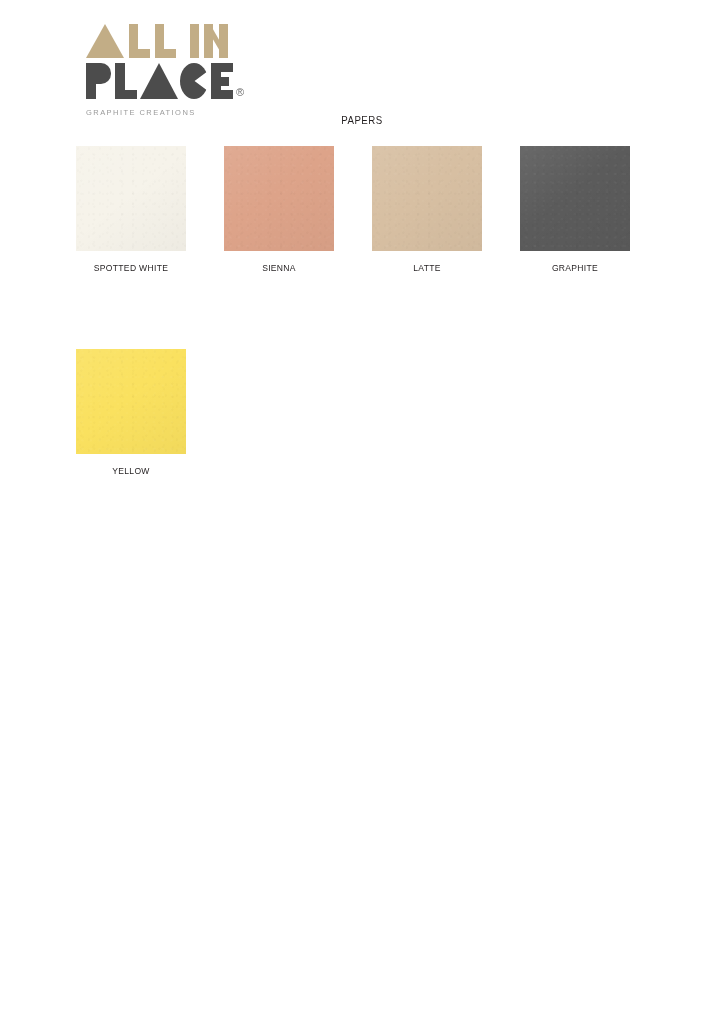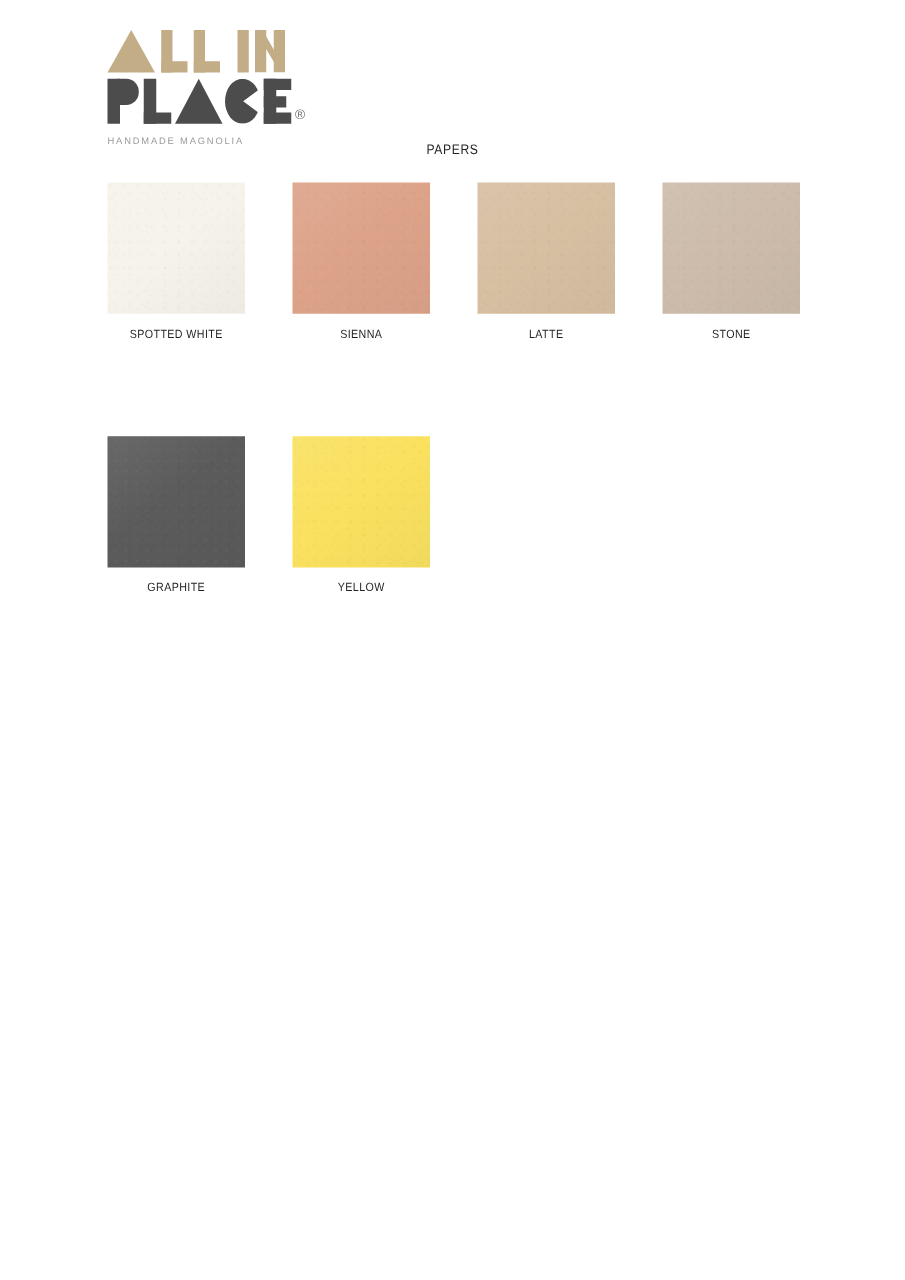--- a/index.html
+++ b/index.html
@@ -137,21 +137,21 @@
     font-size: 11px;
     letter-spacing: 0.6px;
     color: #231f20;
     font-family: "Liberation Sans Narrow", "Liberation Sans", "DejaVu Sans", sans-serif;
     transform: scaleX(0.88);
   }
 
   
   .swatch-grid {
     position: absolute;
-    left: 86px;
+    left: 76px;
     top: 146px;
     width: 556px;
     display: grid;
     grid-template-columns: repeat(4, 110px);
     column-gap: 38px;
     row-gap: 76px;
   }
   .swatch-cell {
     width: 110px;
   }
@@ -236,43 +236,39 @@
       </span>
       <span class="gl gl-e" style="margin-left:3px;">
         <span class="estem"></span>
         <span class="earm earm-t"></span>
         <span class="earm earm-m"></span>
         <span class="earm earm-b"></span>
       </span>
       <span class="reg-mark">®</span>
     </div>
 
-    <div class="logo-tagline" style="color: rgb(154, 154, 154);">HANDMADE MAGNOLIA</div>
+    <div class="logo-tagline" style="color: rgb(154, 154, 154);">GRAPHITE CREATIONS</div>
   </div>
 
   <div class="section-title">PAPERS</div>
 
   <div class="swatch-grid" id="swatch-grid">
       <div class="swatch-cell">
         <div class="swatch-chip" style="background: rgb(246, 243, 234);"></div>
         <div class="swatch-label">SPOTTED WHITE</div>
       </div>
       <div class="swatch-cell">
         <div class="swatch-chip" style="background: rgb(221, 163, 137);"></div>
         <div class="swatch-label">SIENNA</div>
       </div>
       <div class="swatch-cell">
         <div class="swatch-chip" style="background: rgb(215, 191, 162);"></div>
         <div class="swatch-label">LATTE</div>
       </div>
       <div class="swatch-cell">
-        <div class="swatch-chip" style="background: rgb(205, 188, 171);"></div>
-        <div class="swatch-label">STONE</div>
-      </div>
-      <div class="swatch-cell">
         <div class="swatch-chip" style="background: rgb(91, 91, 91);"></div>
         <div class="swatch-label">GRAPHITE</div>
       </div>
       <div class="swatch-cell">
         <div class="swatch-chip" style="background: rgb(250, 225, 95);"></div>
         <div class="swatch-label">YELLOW</div>
       </div>
     </div>
 
 </div>

